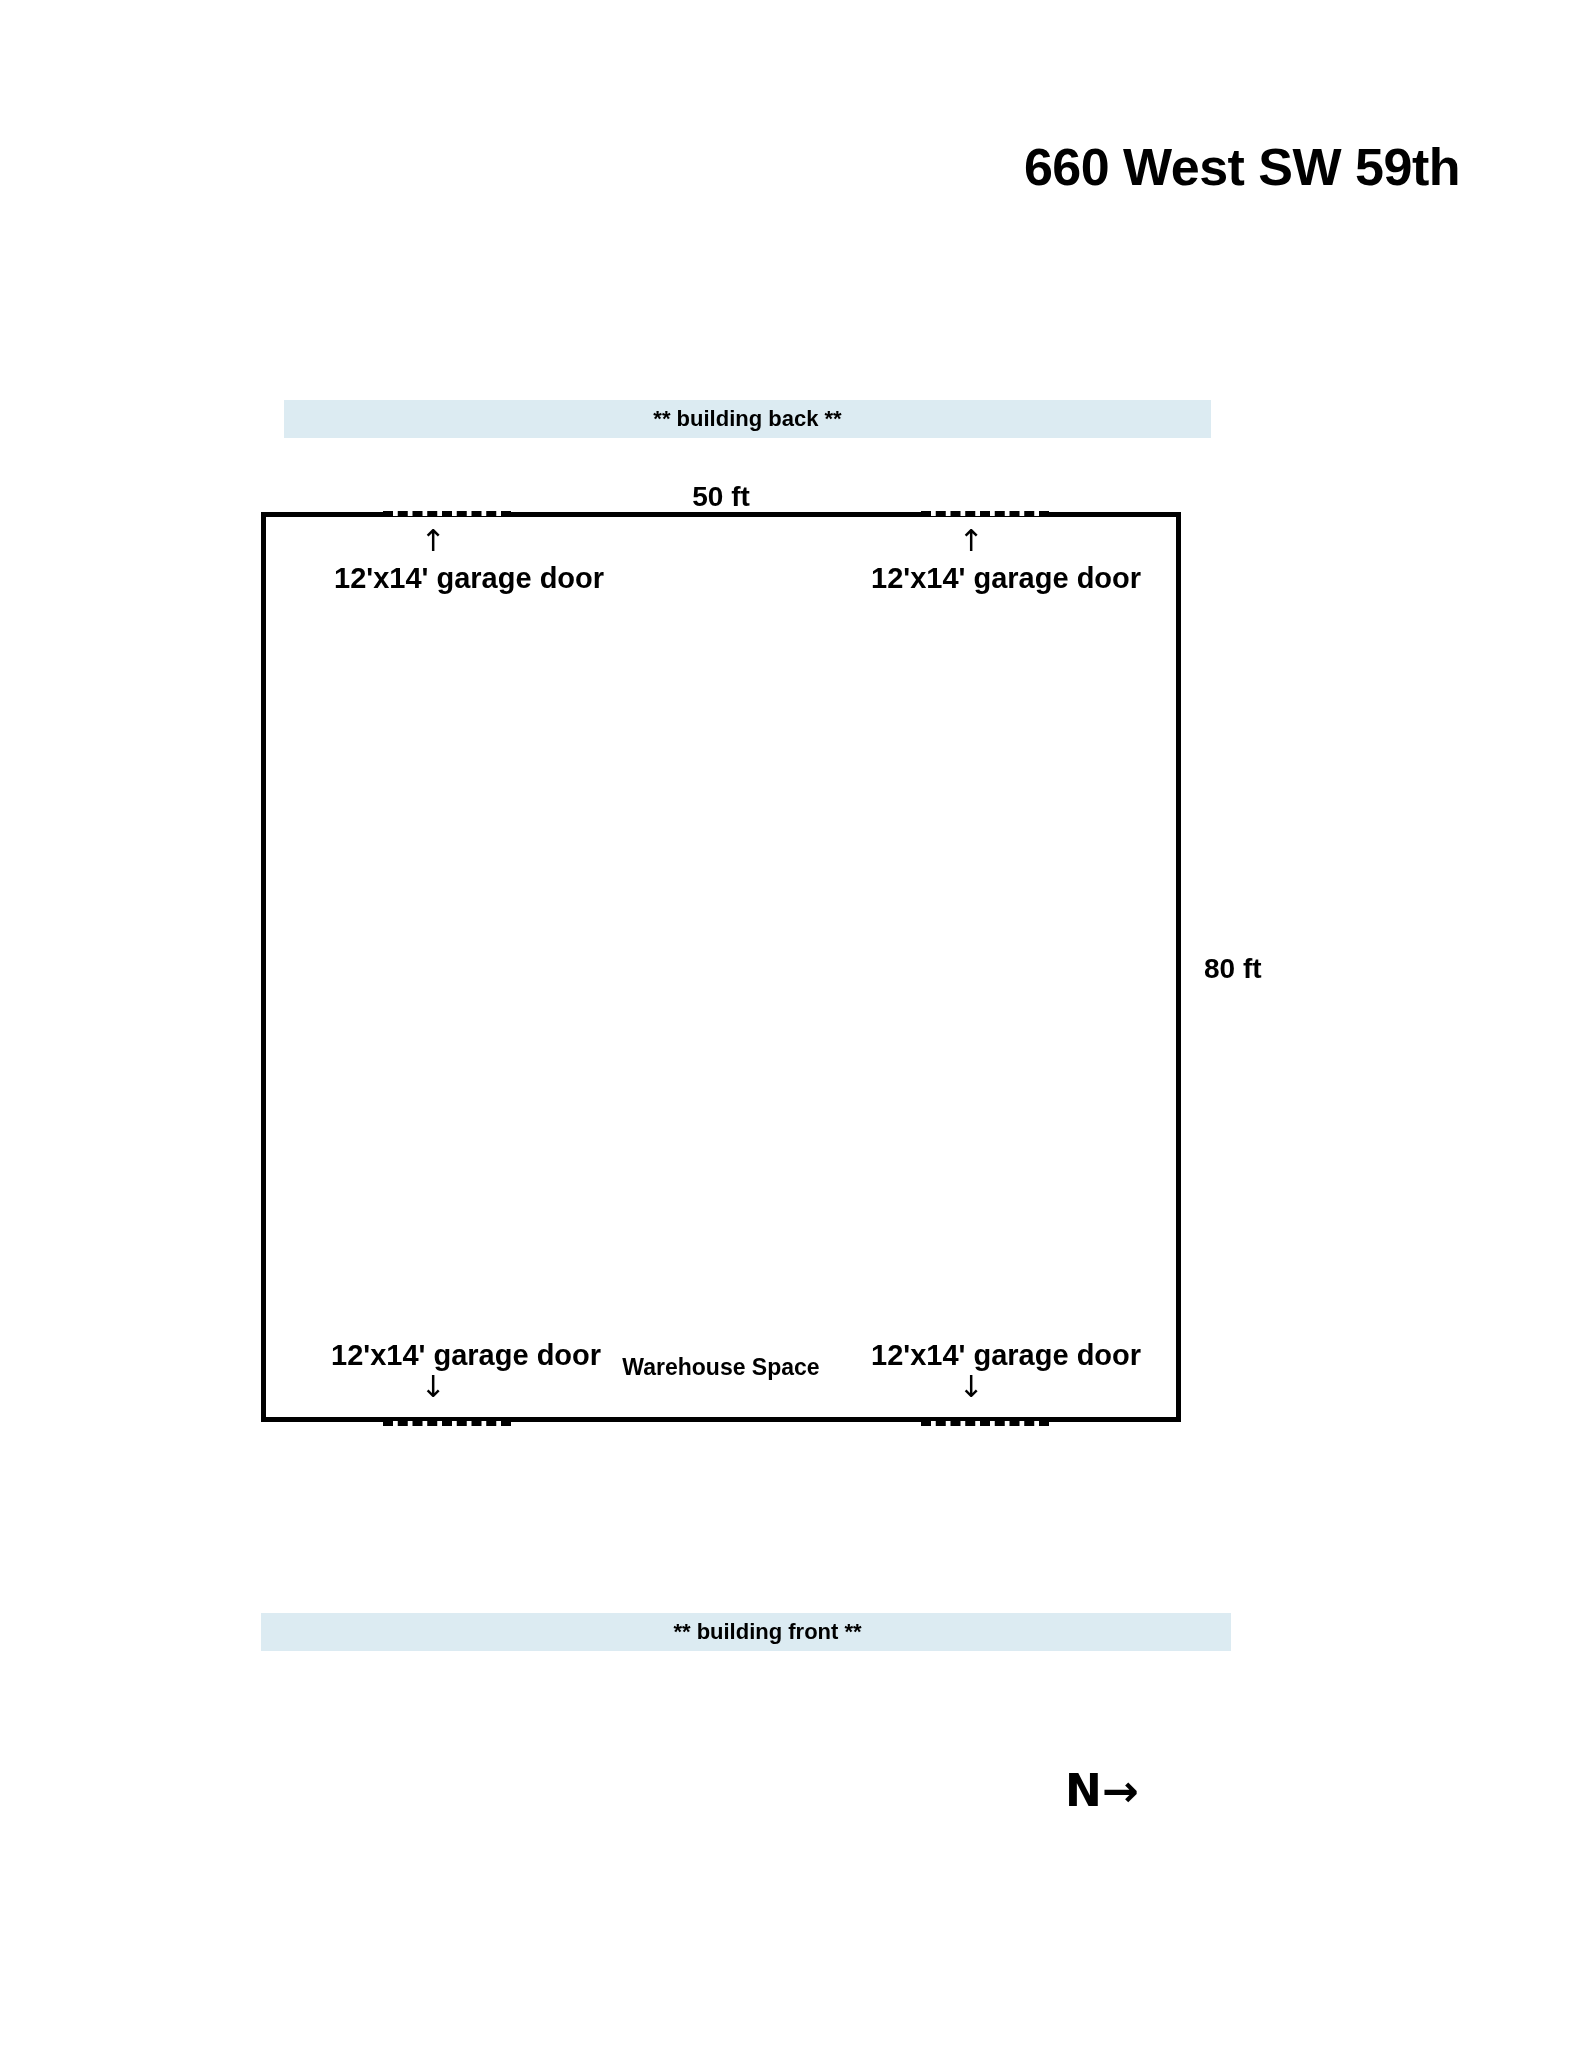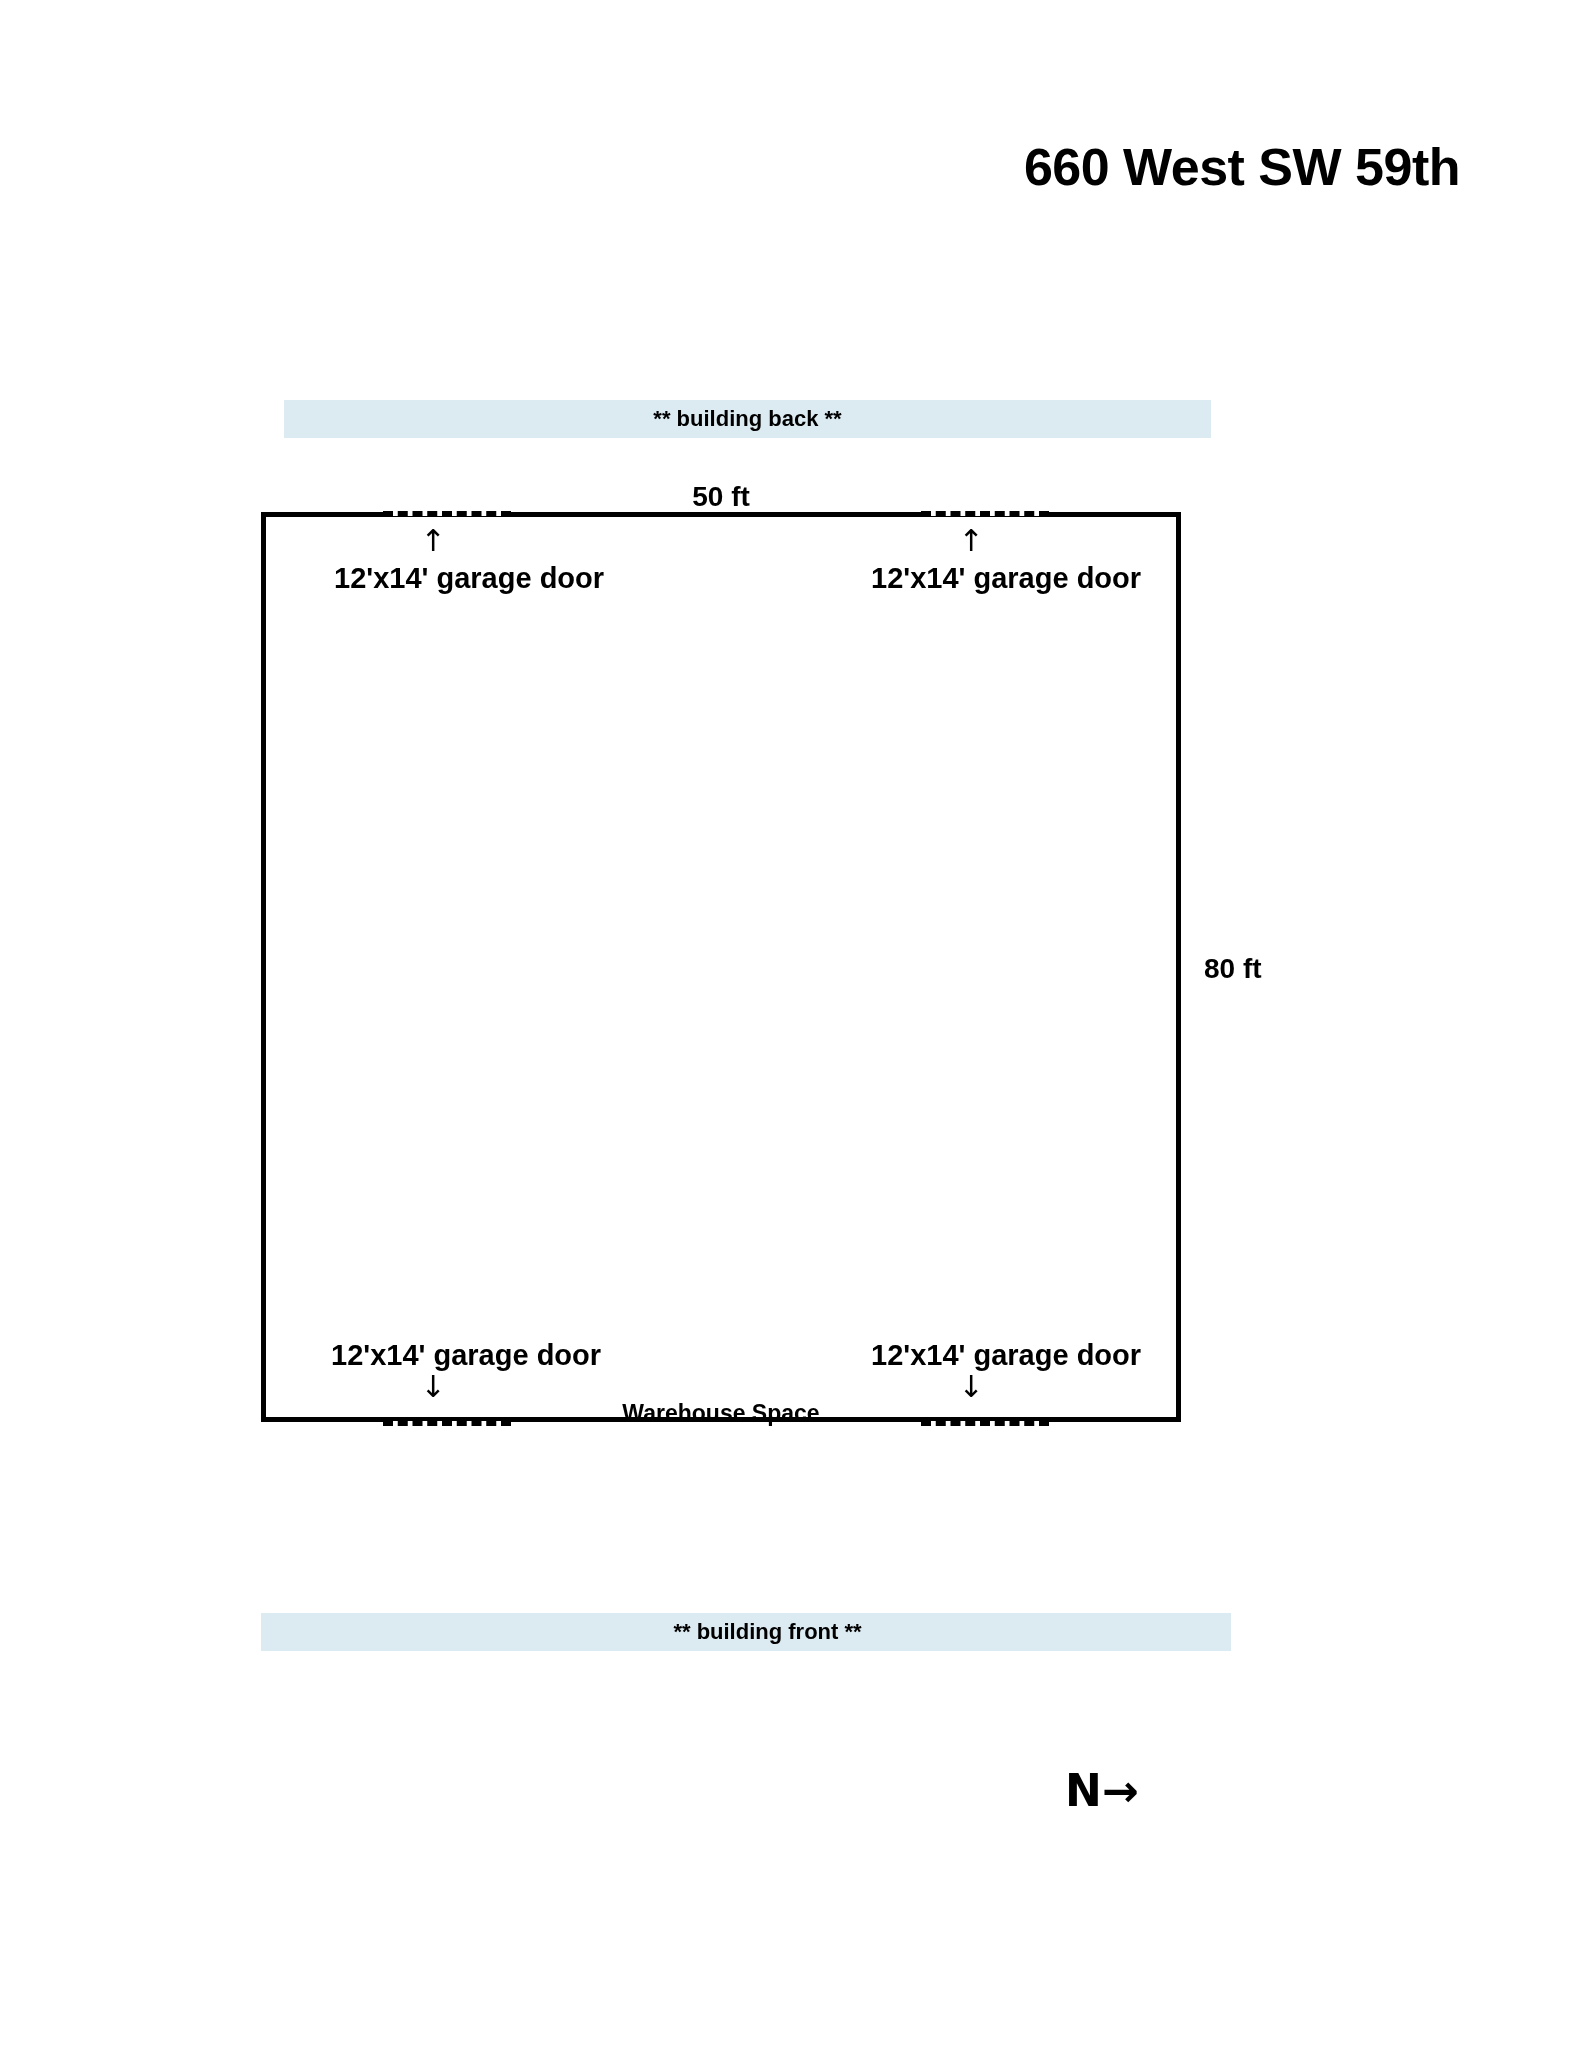--- a/index.html
+++ b/index.html
@@ -128,21 +128,21 @@
   }
   #dim-height {
     left: 1204px;
     top: 953px;
   }
 
   
   .center-caption {
     position: absolute;
     left: 0;
-    top: 886px;
+    top: 840px;
     width: 920px;
     text-align: center;
     font-size: 23px;
     font-weight: bold;
     line-height: 1.35;
   }
   .center-caption span { display: block; }
 
   
   .north {

